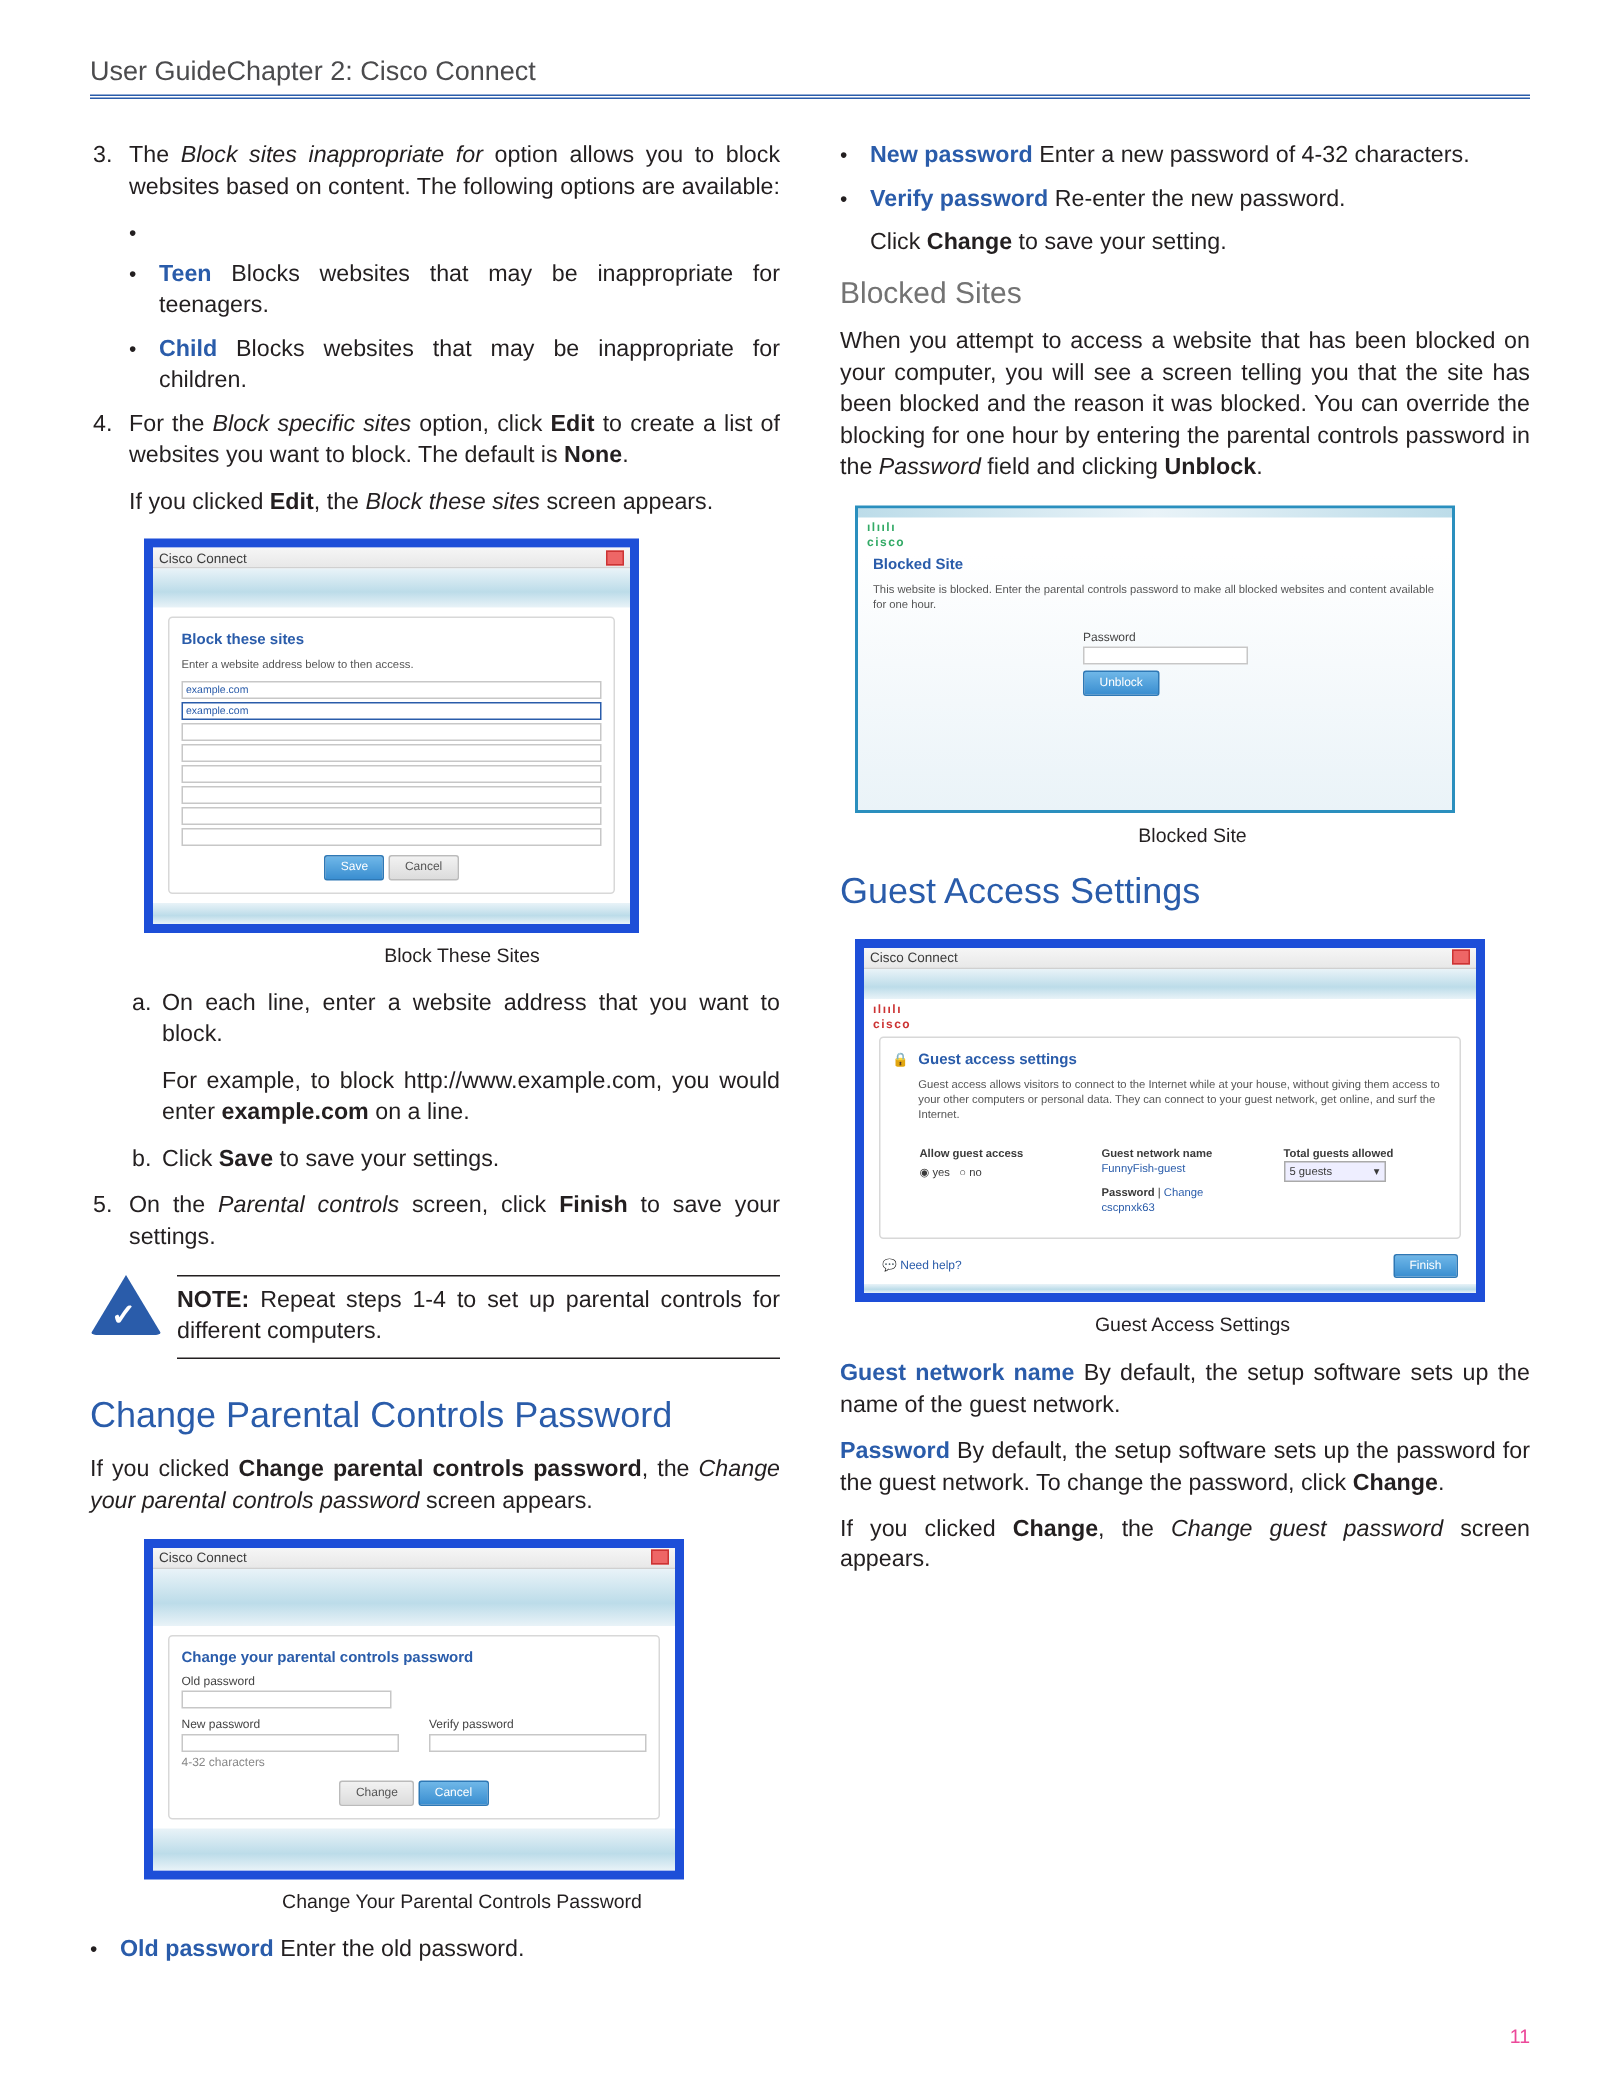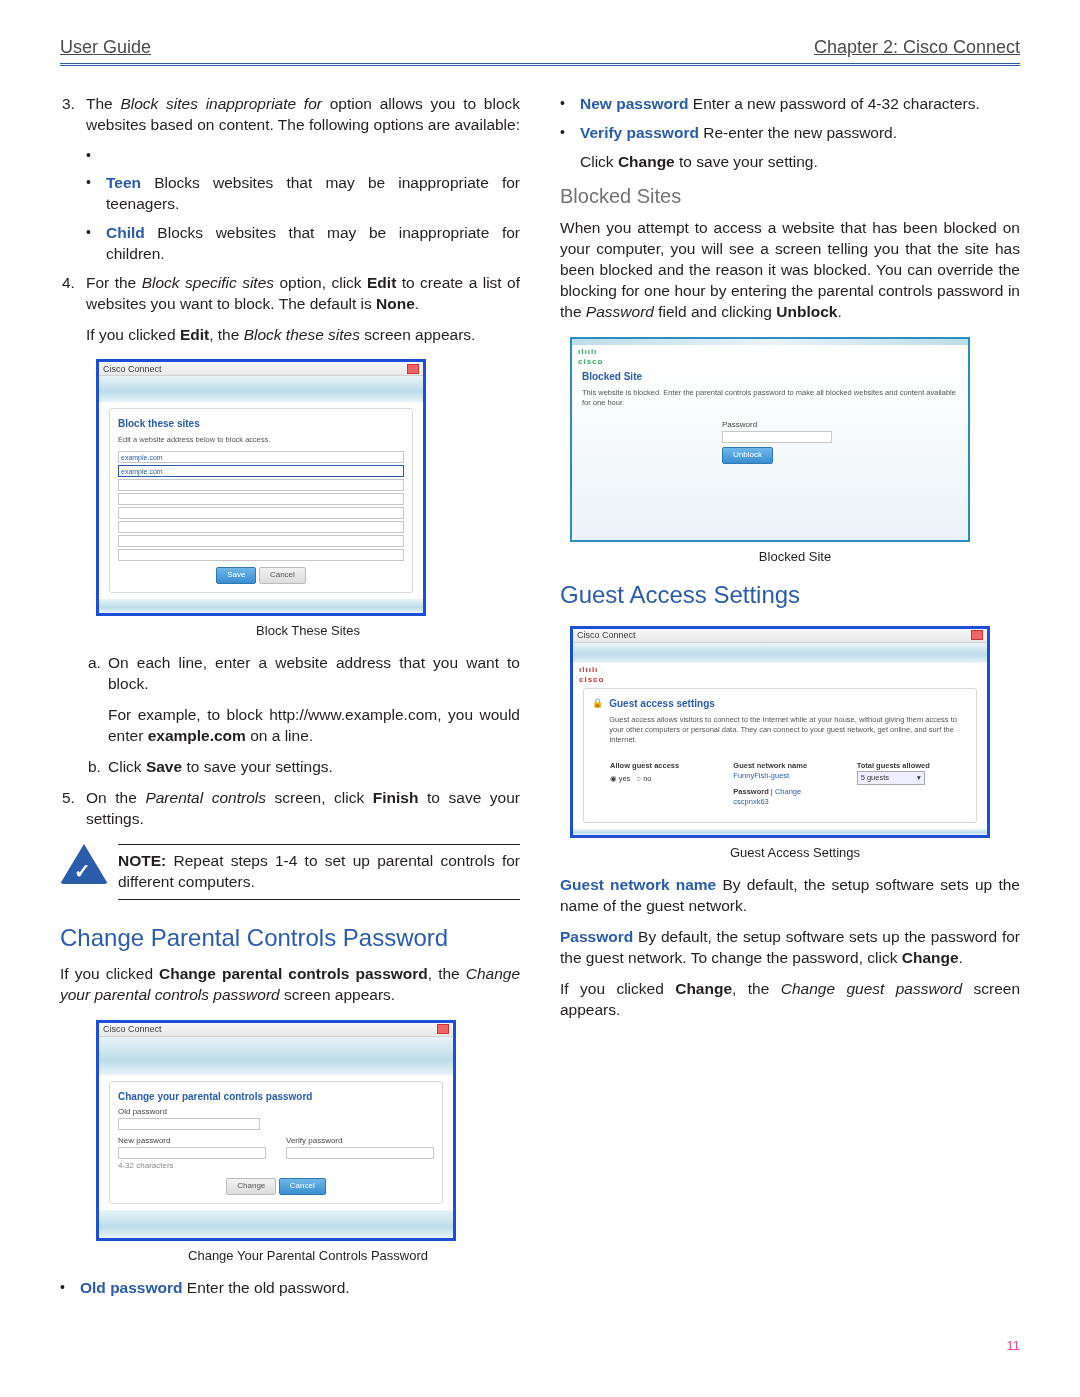--- a/index.html
+++ b/index.html
@@ -10,28 +10,26 @@
     margin: 0 auto;
     color: #231f20;
     font-size: 15.5px;
     line-height: 1.35;
   }
   .page {
     padding: 35px 60px 40px 60px;
   }
   .header-row {
     display: flex;
-    justify-content: space-between;
     align-items: baseline;
     border-bottom: 3px double #2a5caa;
     padding-bottom: 4px;
     margin-bottom: 28px;
     color: #4b4b4d;
     font-size: 18px;
-    text-decoration: underline;
   }
   .header-row .right { color: #4b4b4d; }
   .columns {
     display: flex;
     gap: 40px;
   }
   .col {
     flex: 1 1 0;
     min-width: 0;
   }
@@ -112,21 +110,21 @@
   }
   p.body-p { text-align: justify; margin-bottom: 10px; }
   .page-num {
     text-align: right;
     font-size: 13px;
     color: #ec4899;
     margin-top: 30px;
   }
   
   .mock {
-    border: 3px solid #1d4ed8;
+    border: 6px solid #1d4ed8;
     background: #fff;
     font-size: 9px;
     color: #3a3a3a;
     position: relative;
     overflow: hidden;
   }
   .mock .titlebar {
     height: 14px;
     background: linear-gradient(#f6f6f6,#e8e8e8);
     border-bottom: 1px solid #d0d0d0;
@@ -231,21 +229,21 @@
 
       <div class="figure">
         <div class="mock" style="width:330px;">
           <div class="titlebar">
             <span>Cisco Connect</span>
             <span class="tb-close"></span>
           </div>
           <div class="grad-bar"></div>
           <div class="panel">
             <div class="panel-h">Block these sites</div>
-            <div class="panel-sub">Edit a website address below to block access.</div>
+            <div class="panel-sub">Enter a website address below to then access.</div>
             <div class="inp-row">example.com</div>
             <div class="inp-row" style="border:1px solid #2a5caa">example.com</div>
             <div class="inp-row"></div>
             <div class="inp-row"></div>
             <div class="inp-row"></div>
             <div class="inp-row"></div>
             <div class="inp-row"></div>
             <div class="inp-row"></div>
             <div class="btn-row">
               <span class="btn">Save</span>
@@ -402,20 +400,24 @@
               </div>
               <div style="flex:1">
                 <div class="bold">Total guests allowed</div>
                 <div style="border:1px solid #aaa;background:#eef;padding:1px 3px;display:flex;justify-content:space-between;width:68px">
                   <span>5 guests</span>
                     <span>▾</span>
                 </div>
               </div>
             </div>
           </div>
+          <div style="display:flex;justify-content:space-between;align-items:center;padding:4px 12px">
+            <span style="color:#2a5caa;font-size:8px">💬 <span>Need help?</span></span>
+            <span class="btn">Finish</span>
+          </div>
           <div class="mock-footer-pad" style="height:6px"></div>
         </div>
         <div class="fig-caption">Guest Access Settings</div>
       </div>
 
       <p class="body-p">
         <span class="term">Guest network name</span><span>  By default, the setup software sets up the name of the guest network.</span>
       </p>
       <p class="body-p">
         <span class="term">Password</span><span> By default, the setup software sets up the password for the guest network. To change the password, click </span><span class="bold">Change</span><span>.</span>

